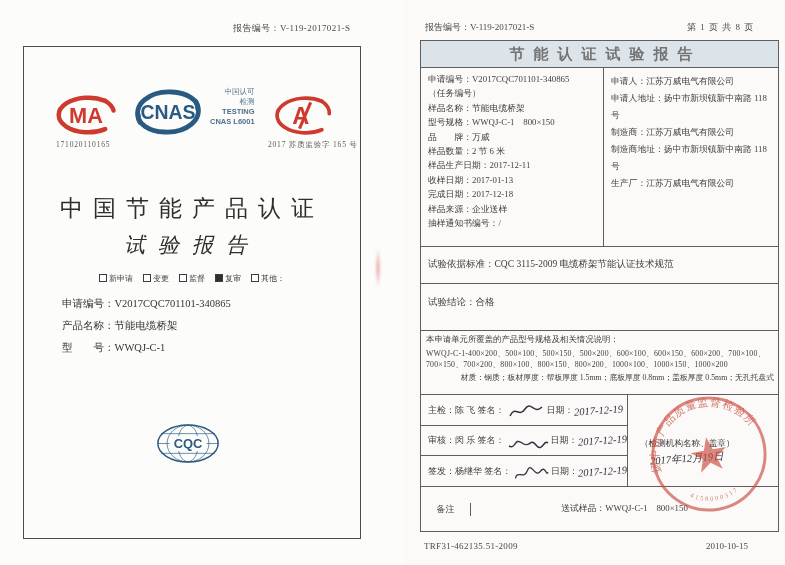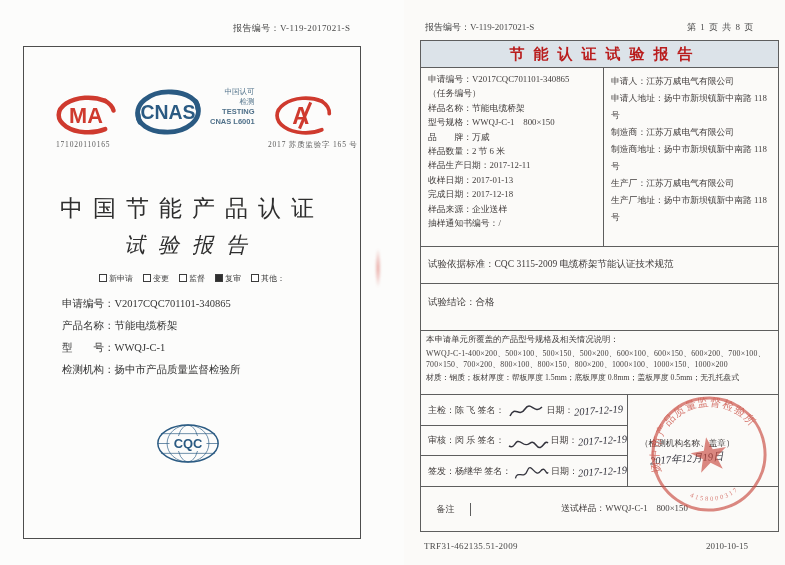--- a/index.html
+++ b/index.html
@@ -34,31 +34,31 @@
   .red-smudge{position:absolute;left:375px;top:248px;width:6px;height:40px;
     background:radial-gradient(ellipse at center,rgba(214,90,80,.55),rgba(214,90,80,0) 70%);
     filter:blur(1px);}
 
   
   .rp-report-no{position:absolute;left:21px;top:21px;font-size:9px;color:#4a4a4a;}
   .rp-page-no{position:absolute;left:283px;top:21px;font-size:9px;color:#4a4a4a;letter-spacing:1px;}
   .rp-table{position:absolute;left:16px;top:40px;width:359px;height:492px;
     border:1.4px solid #5e5e5e;box-sizing:border-box;font-size:9px;color:#413d3c;}
   .band{height:27px;background:#dce3e9;border-bottom:1px solid #5e5e5e;
-    text-align:center;line-height:27px;font-size:15px;font-weight:bold;letter-spacing:9px;color:#b91c1c;box-sizing:border-box;padding-left:12px;}
+    text-align:center;line-height:27px;font-size:15px;font-weight:bold;letter-spacing:9px;color:#737373;box-sizing:border-box;padding-left:12px;}
   .info{display:flex;height:179px;border-bottom:1px solid #5e5e5e;box-sizing:border-box;}
   .info-left{width:183px;border-right:1px solid #5e5e5e;box-sizing:border-box;
     padding:4px 2px 0 7px;line-height:14.4px;font-size:8.8px;}
   .info-right{flex:1;padding:5px 2px 0 7px;line-height:17px;font-size:8.8px;}
   .row-standard{height:37px;border-bottom:1px solid #5e5e5e;box-sizing:border-box;padding:11px 0 0 7px;font-size:9.5px;}
   .row-conclusion{height:47px;border-bottom:1px solid #5e5e5e;box-sizing:border-box;padding:12px 0 0 7px;font-size:9.5px;}
   .row-coverage{height:64px;border-bottom:1px solid #5e5e5e;box-sizing:border-box;padding:3px 4px 0 5px;}
   .cov-head{font-size:8.4px;line-height:12px;}
   .cov-models{font-size:7.8px;line-height:11px;margin-top:2px;letter-spacing:.2px;}
-  .cov-mat{font-size:7.8px;line-height:11px;margin-top:2px;}
+  .cov-mat{font-size:7.8px;line-height:11px;margin-top:2px;text-align:right;}
   .sig-section{display:flex;height:92px;border-bottom:1px solid #5e5e5e;box-sizing:border-box;}
   .sig-left{width:207px;border-right:1px solid #5e5e5e;box-sizing:border-box;}
   .sig-row{height:30px;box-sizing:border-box;display:flex;align-items:center;padding-left:7px;white-space:nowrap;}
   .sig-row + .sig-row{border-top:1px solid #5e5e5e;}
   .sig-row:last-child{height:32px;}
   .ink{color:#33333d;font-style:italic;font-size:10.5px;transform:rotate(-4deg);display:inline-block;}
   .scribble{margin:0 1px -4px 1px;}
   .stamp-cell{flex:1;position:relative;font-size:8.6px;}
   .stamp-printed{position:absolute;left:12px;top:43px;color:#3f3b3a;}
   .stamp-date{position:absolute;left:22px;top:57px;}
@@ -112,21 +112,20 @@
       <span class="opt"><span class="cb"></span><span>变更</span></span>
       <span class="opt"><span class="cb"></span><span>监督</span></span>
       <span class="opt"><span class="cb checked"></span><span>复审</span></span>
       <span class="opt"><span class="cb"></span><span>其他：</span></span>
     </div>
 
     <div class="lp-fields">
       <div>申请编号：V2017CQC701101-340865</div>
       <div>产品名称：节能电缆桥架</div>
       <div>型　　号：WWQJ-C-1</div>
-      <div>检测机构：扬中市产品质量监督检验所</div>
     </div>
 
     <svg class="logo" style="left:132px;top:376px" width="64" height="41" viewBox="0 0 104 66">
       <ellipse cx="52" cy="33" rx="49" ry="30" fill="none" stroke="#2a5a82" stroke-width="2.4"></ellipse>
       <ellipse cx="52" cy="33" rx="34" ry="30" fill="none" stroke="#2a5a82" stroke-width="1.1"></ellipse>
       <ellipse cx="52" cy="33" rx="17" ry="30" fill="none" stroke="#2a5a82" stroke-width="1.1"></ellipse>
       <line x1="8" y1="17" x2="96" y2="17" stroke="#2a5a82" stroke-width="1.1"></line>
       <line x1="3" y1="33" x2="101" y2="33" stroke="#2a5a82" stroke-width="1.1"></line>
       <line x1="8" y1="49" x2="96" y2="49" stroke="#2a5a82" stroke-width="1.1"></line>
       <rect x="22" y="21" width="60" height="24" rx="12" fill="#fcfcfb"></rect>
@@ -156,21 +155,20 @@
         <div>完成日期：2017-12-18</div>
         <div>样品来源：企业送样</div>
         <div>抽样通知书编号：/</div>
       </div>
       <div class="info-right">
         <div>申请人：江苏万威电气有限公司</div>
         <div>申请人地址：扬中市新坝镇新中南路 118 号</div>
         <div>制造商：江苏万威电气有限公司</div>
         <div>制造商地址：扬中市新坝镇新中南路 118 号</div>
         <div>生产厂：江苏万威电气有限公司</div>
-        <div>生产厂地址：扬中市新坝镇新中南路 118 号</div>
       </div>
     </div>
 
     <div class="row-standard">试验依据标准：CQC 3115-2009 电缆桥架节能认证技术规范</div>
     <div class="row-conclusion">试验结论：合格</div>
 
     <div class="row-coverage">
       <div class="cov-head">本申请单元所覆盖的产品型号规格及相关情况说明：</div>
       <div class="cov-models">WWQJ-C-1-400×200、500×100、500×150、500×200、600×100、600×150、600×200、700×100、700×150、700×200、800×100、800×150、800×200、1000×100、1000×150、1000×200</div>
       <div class="cov-mat">材质：钢质；板材厚度：帮板厚度 1.5mm；底板厚度 0.8mm；盖板厚度 0.5mm；无孔托盘式</div>

